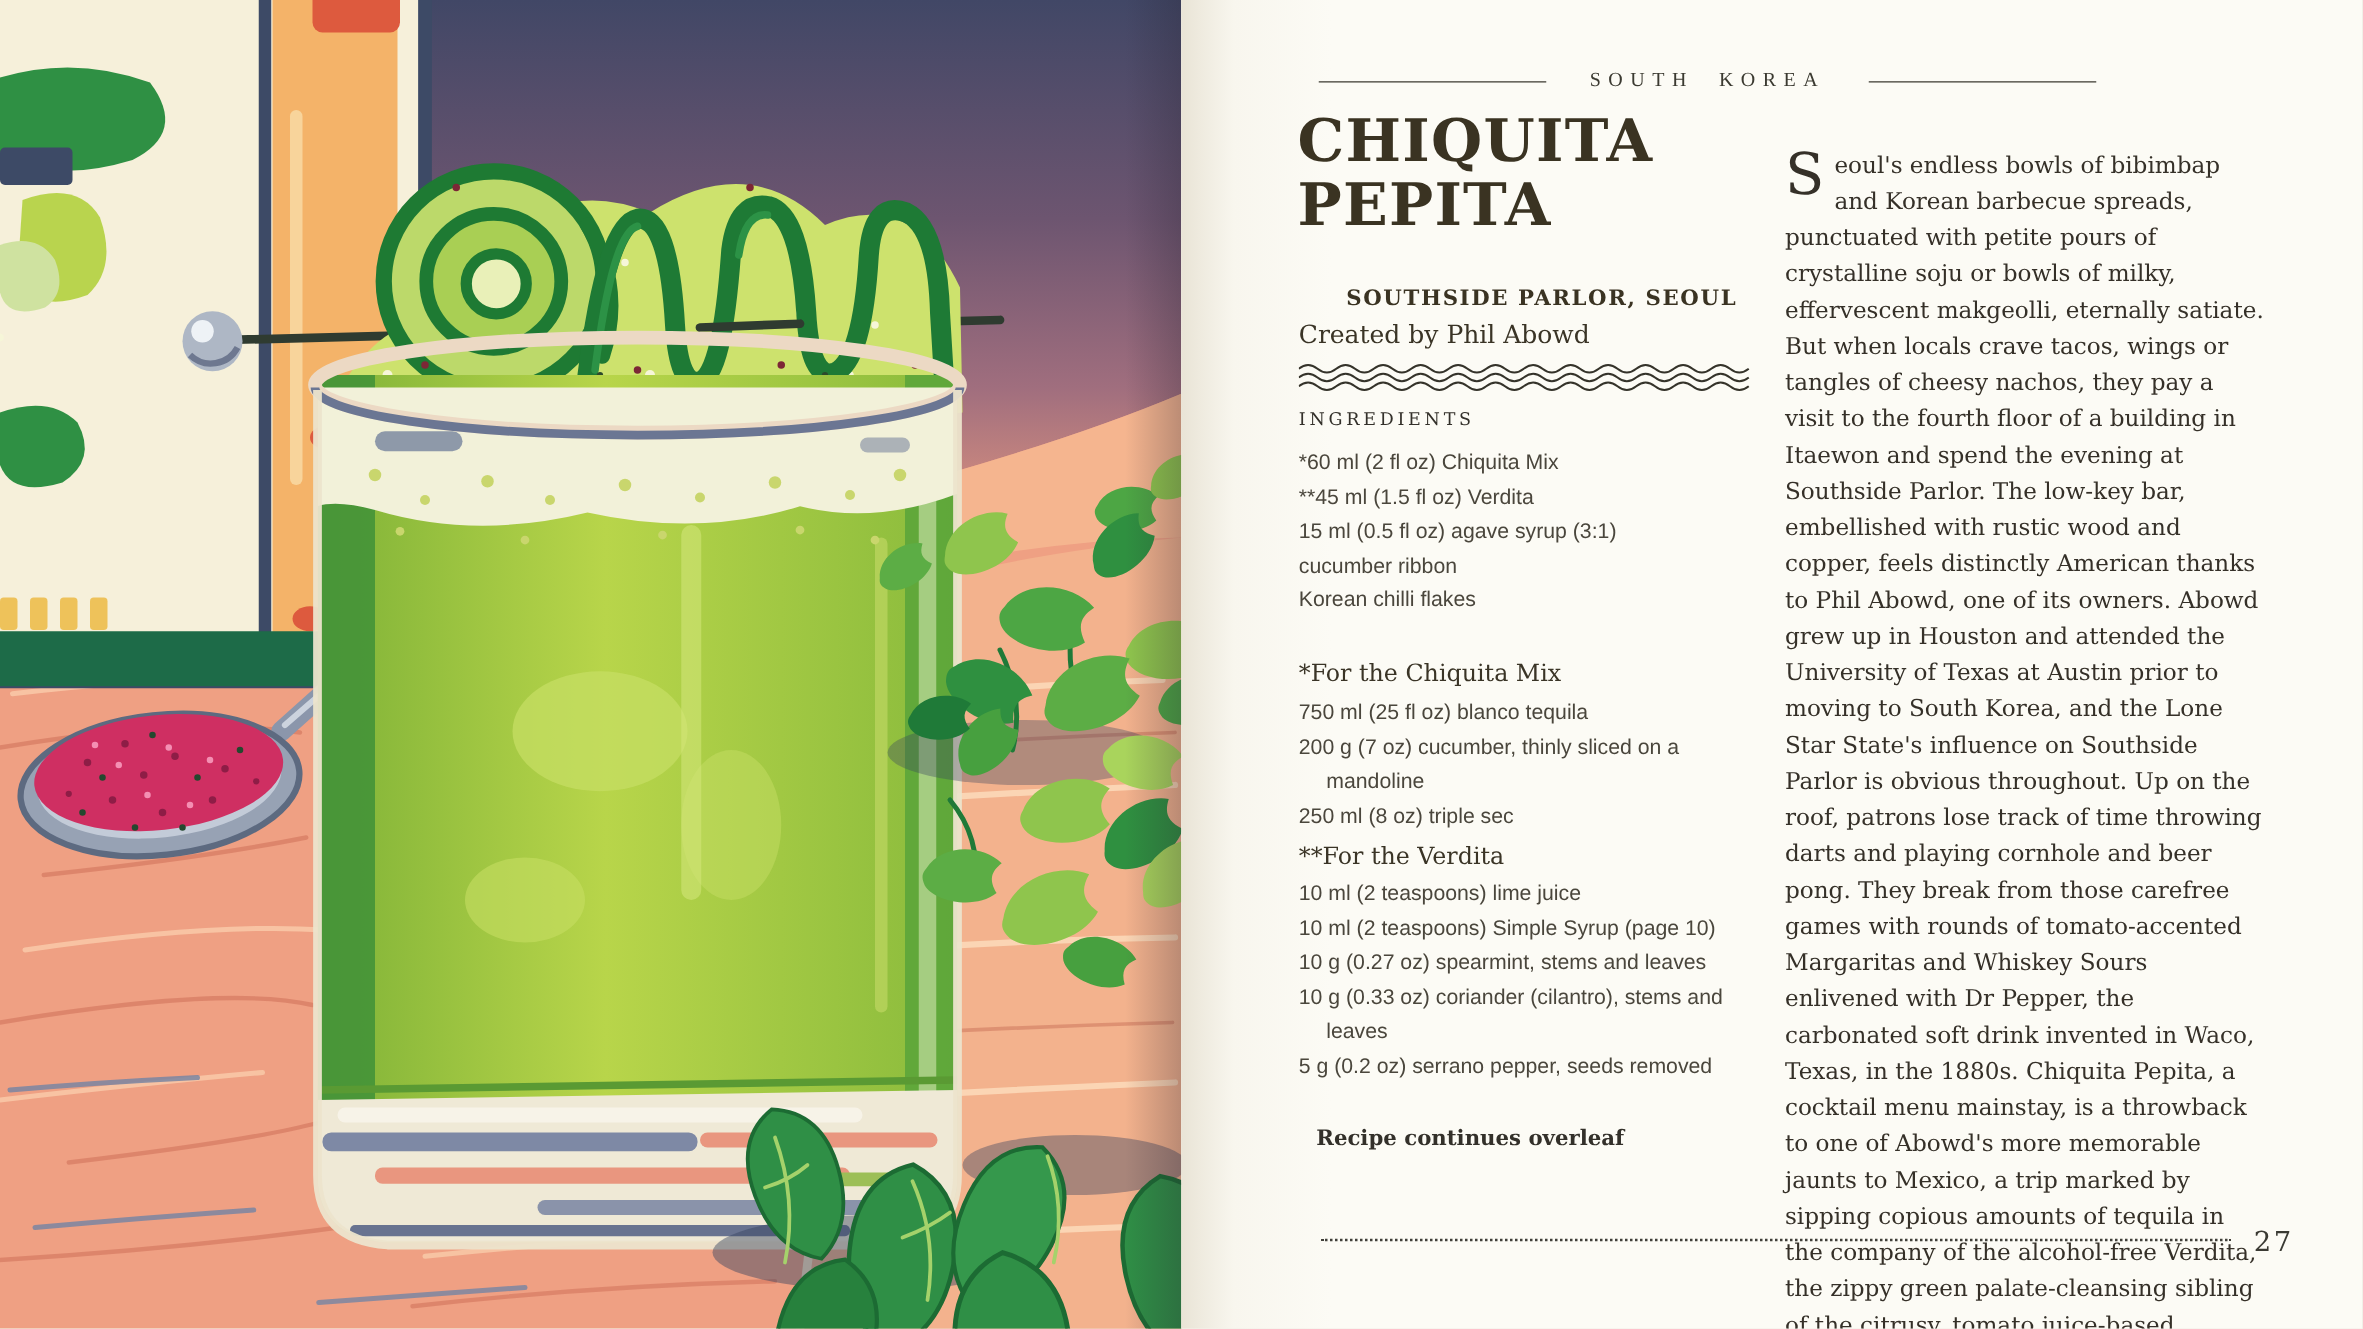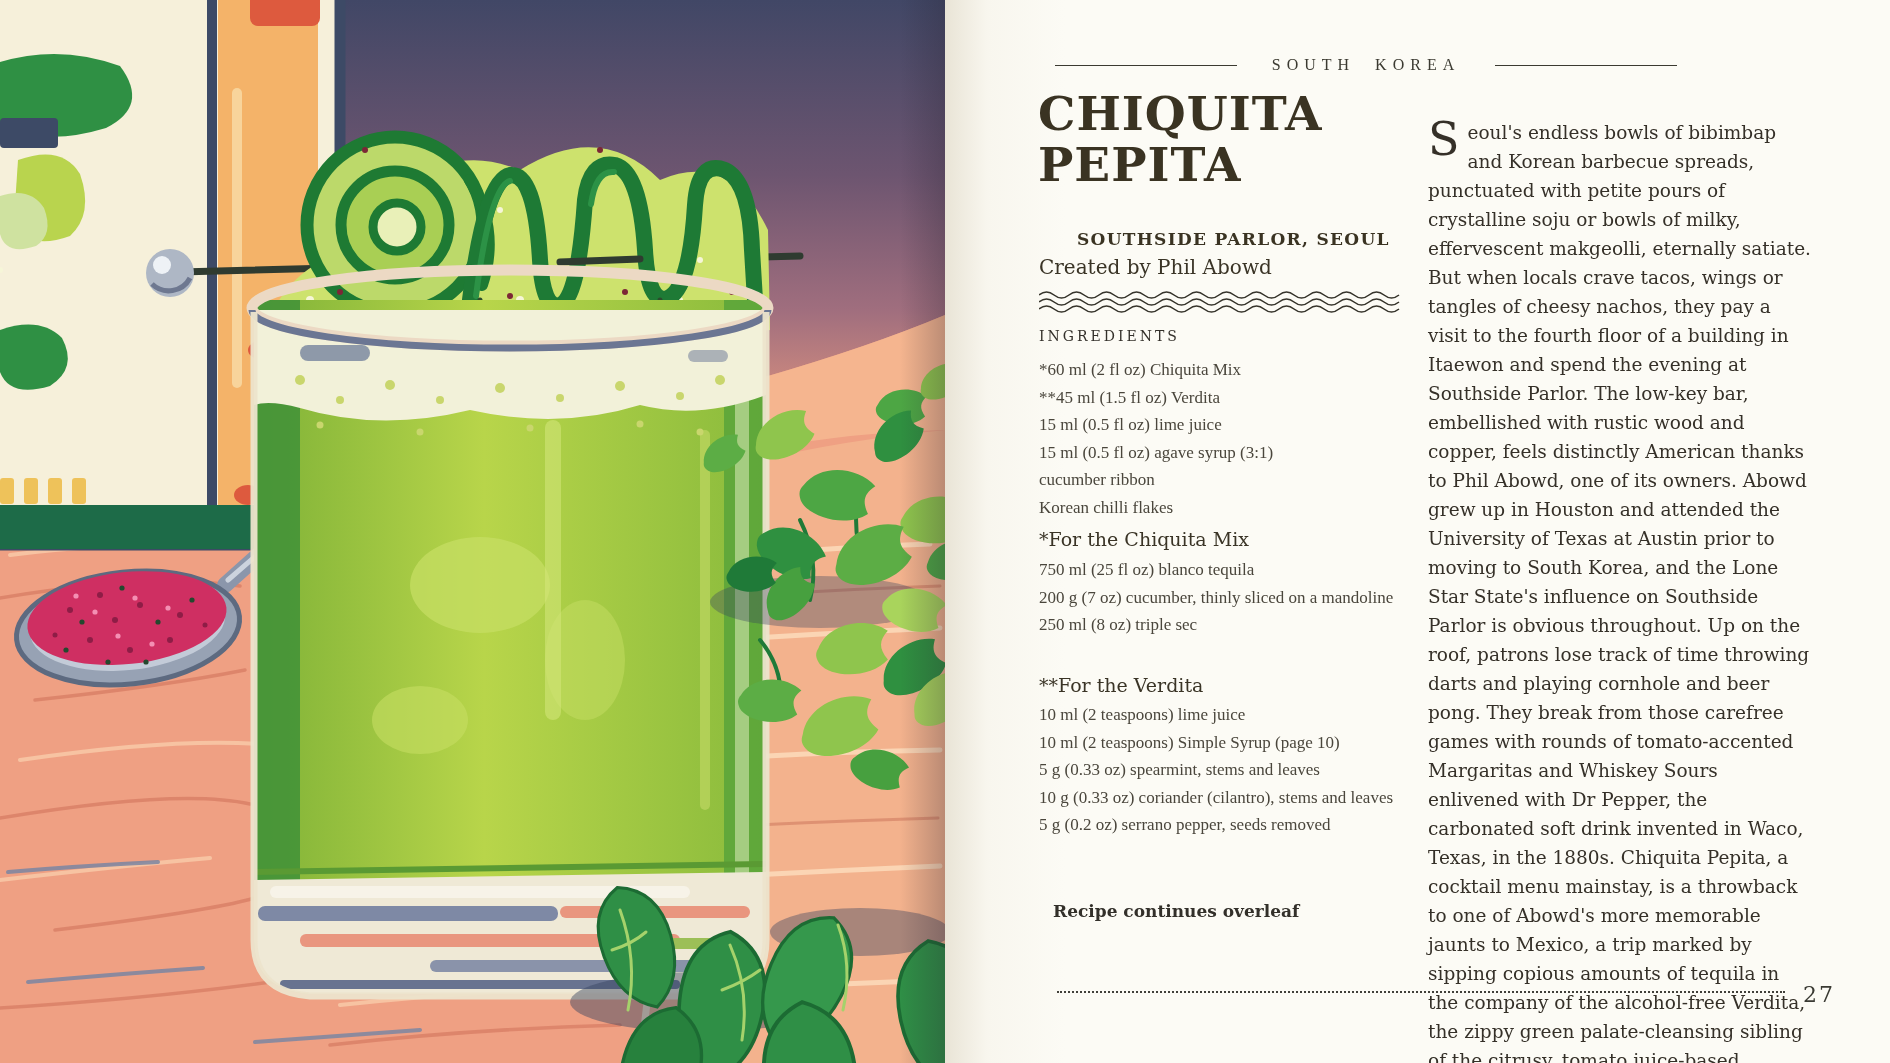--- a/index.html
+++ b/index.html
@@ -12,21 +12,21 @@
   .region-header .rule{flex:1;height:0;border-top:1.5px solid #3b3a31;}
   .region-label{font-family:"Liberation Serif",serif;font-size:16px;letter-spacing:6px;word-spacing:10px;color:#3b3a31;white-space:nowrap;}
   
   .title{position:absolute;left:93px;top:88px;font-family:"DejaVu Serif",serif;font-weight:bold;
     font-size:47px;line-height:51px;letter-spacing:1px;color:#3a3322;}
   .venue{position:absolute;left:94px;top:229px;font-size:17px;font-weight:bold;letter-spacing:1.3px;color:#3a3322;margin-left:38px;}
   .byline{position:absolute;left:94px;top:255px;font-size:20px;color:#3a3426;}
   .wavy{position:absolute;left:94px;top:290px;}
   
   .ing-head{position:absolute;left:94px;top:328px;font-size:14px;letter-spacing:3px;color:#33302a;}
-  .ing-list{list-style:none;margin:0;padding:0;font-family:Liberation Serif, serif;
+  .ing-list{list-style:none;margin:0;padding:0;font-family:Liberation Sans, sans-serif;
     font-size:17px;line-height:27.5px;color:#4a463c;width:372px;}
   .ing-list li{padding-left:22px;text-indent:-22px;}
   .list-main{position:absolute;left:94px;top:356px;}
   .sec-head{position:absolute;left:94px;font-size:19px;font-weight:normal;color:#3a3426;}
   .sec-head.mix{top:528px;}
   .list-mix{position:absolute;left:94px;top:556px;}
   .sec-head.verdita{top:674px;}
   .list-verdita{position:absolute;left:94px;top:701px;}
   .continues{position:absolute;left:108px;top:901px;font-size:17px;font-weight:bold;color:#33302a;}
   
@@ -346,38 +346,37 @@
         <path d="M0,12 q7.5,-6 15,0 t15,0 t15,0 t15,0 t15,0 t15,0 t15,0 t15,0 t15,0 t15,0 t15,0 t15,0 t15,0 t15,0 t15,0 t15,0 t15,0 t15,0 t15,0 t15,0 t15,0 t15,0 t15,0 t15,0" fill="none" stroke="#35332a" stroke-width="1.6"></path>
         <path d="M0,19 q7.5,-6 15,0 t15,0 t15,0 t15,0 t15,0 t15,0 t15,0 t15,0 t15,0 t15,0 t15,0 t15,0 t15,0 t15,0 t15,0 t15,0 t15,0 t15,0 t15,0 t15,0 t15,0 t15,0 t15,0 t15,0" fill="none" stroke="#35332a" stroke-width="1.6"></path>
       </svg>
     </div>
 
     <div class="ing-head">INGREDIENTS</div>
 
     <ul class="ing-list list-main">
       <li>*60 ml (2 fl oz) Chiquita Mix</li>
       <li>**45 ml (1.5 fl oz) Verdita</li>
-      <li>15 ml (0.5 fl oz) lime juice</li>
       <li>15 ml (0.5 fl oz) agave syrup (3:1)</li>
       <li>cucumber ribbon</li>
       <li>Korean chilli flakes</li>
     </ul>
 
     <div class="sec-head mix">*For the Chiquita Mix</div>
     <ul class="ing-list list-mix">
       <li>750 ml (25 fl oz) blanco tequila</li>
       <li>200 g (7 oz) cucumber, thinly sliced on a mandoline</li>
       <li>250 ml (8 oz) triple sec</li>
     </ul>
 
     <div class="sec-head verdita">**For the Verdita</div>
     <ul class="ing-list list-verdita">
       <li>10 ml (2 teaspoons) lime juice</li>
       <li>10 ml (2 teaspoons) Simple Syrup (page 10)</li>
-      <li>5 g (0.33 oz) spearmint, stems and leaves</li>
+      <li>10 g (0.27 oz) spearmint, stems and leaves</li>
       <li>10 g (0.33 oz) coriander (cilantro), stems and leaves</li>
       <li>5 g (0.2 oz) serrano pepper, seeds removed</li>
     </ul>
 
     <div class="continues">Recipe continues overleaf</div>
 
     <div class="story">
       <span class="dropcap">S</span><span>eoul's endless bowls of bibimbap and Korean barbecue spreads, punctuated with petite pours of crystalline soju or bowls of milky, effervescent makgeolli, eternally satiate. But when locals crave tacos, wings or tangles of cheesy nachos, they pay a visit to the fourth floor of a building in Itaewon and spend the evening at Southside Parlor. The low-key bar, embellished with rustic wood and copper, feels distinctly American thanks to Phil Abowd, one of its owners. Abowd grew up in Houston and attended the University of Texas at Austin prior to moving to South Korea, and the Lone Star State's influence on Southside Parlor is obvious throughout. Up on the roof, patrons lose track of time throwing darts and playing cornhole and beer pong. They break from those carefree games with rounds of tomato-accented Margaritas and Whiskey Sours enlivened with Dr Pepper, the carbonated soft drink invented in Waco, Texas, in the 1880s. Chiquita Pepita, a cocktail menu mainstay, is a throwback to one of Abowd's more memorable jaunts to Mexico, a trip marked by sipping copious amounts of tequila in the company of the alcohol-free Verdita, the zippy green palate-cleansing sibling of the citrusy, tomato juice-based sangrita.</span>
     </div>
 

